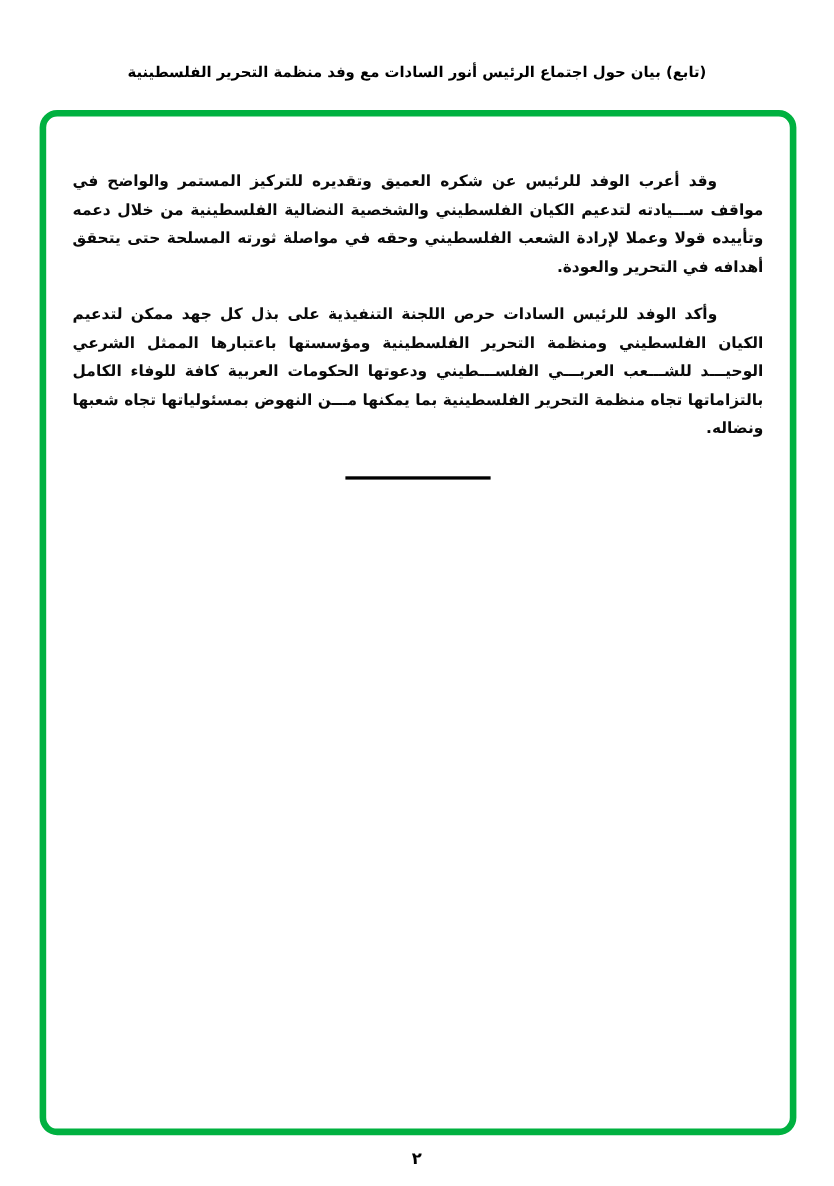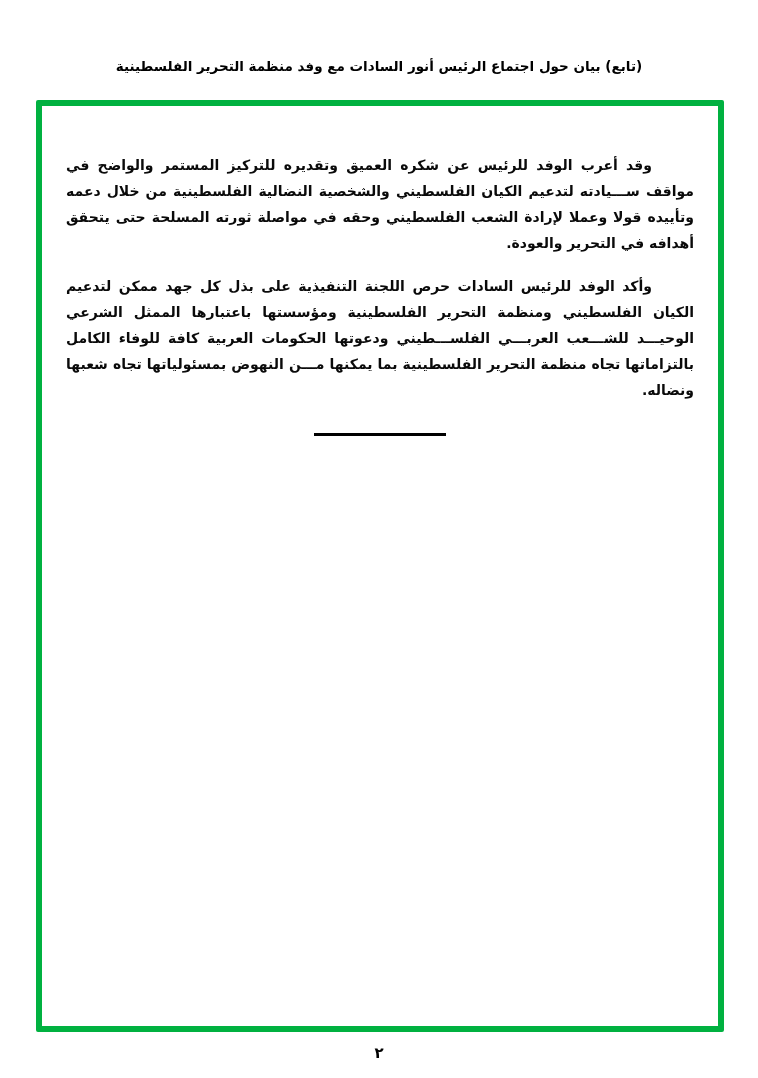--- a/index.html
+++ b/index.html
@@ -28,21 +28,21 @@
     letter-spacing: 0.2px;
     color: #000000;
   }
   .green-box {
     position: absolute;
     top: 100px;
     left: 36px;
     width: 688px;
     height: 932px;
     border: 6px solid var(--border-green, #00b140);
-    border-radius: 2px;
+    border-radius: 16px;
     background: #ffffff;
     padding-left: 19px;
   }
   .text-area {
     position: absolute;
     top: 46px;
     right: 24px;
     left: 24px;
     direction: rtl;
     text-align: justify;

